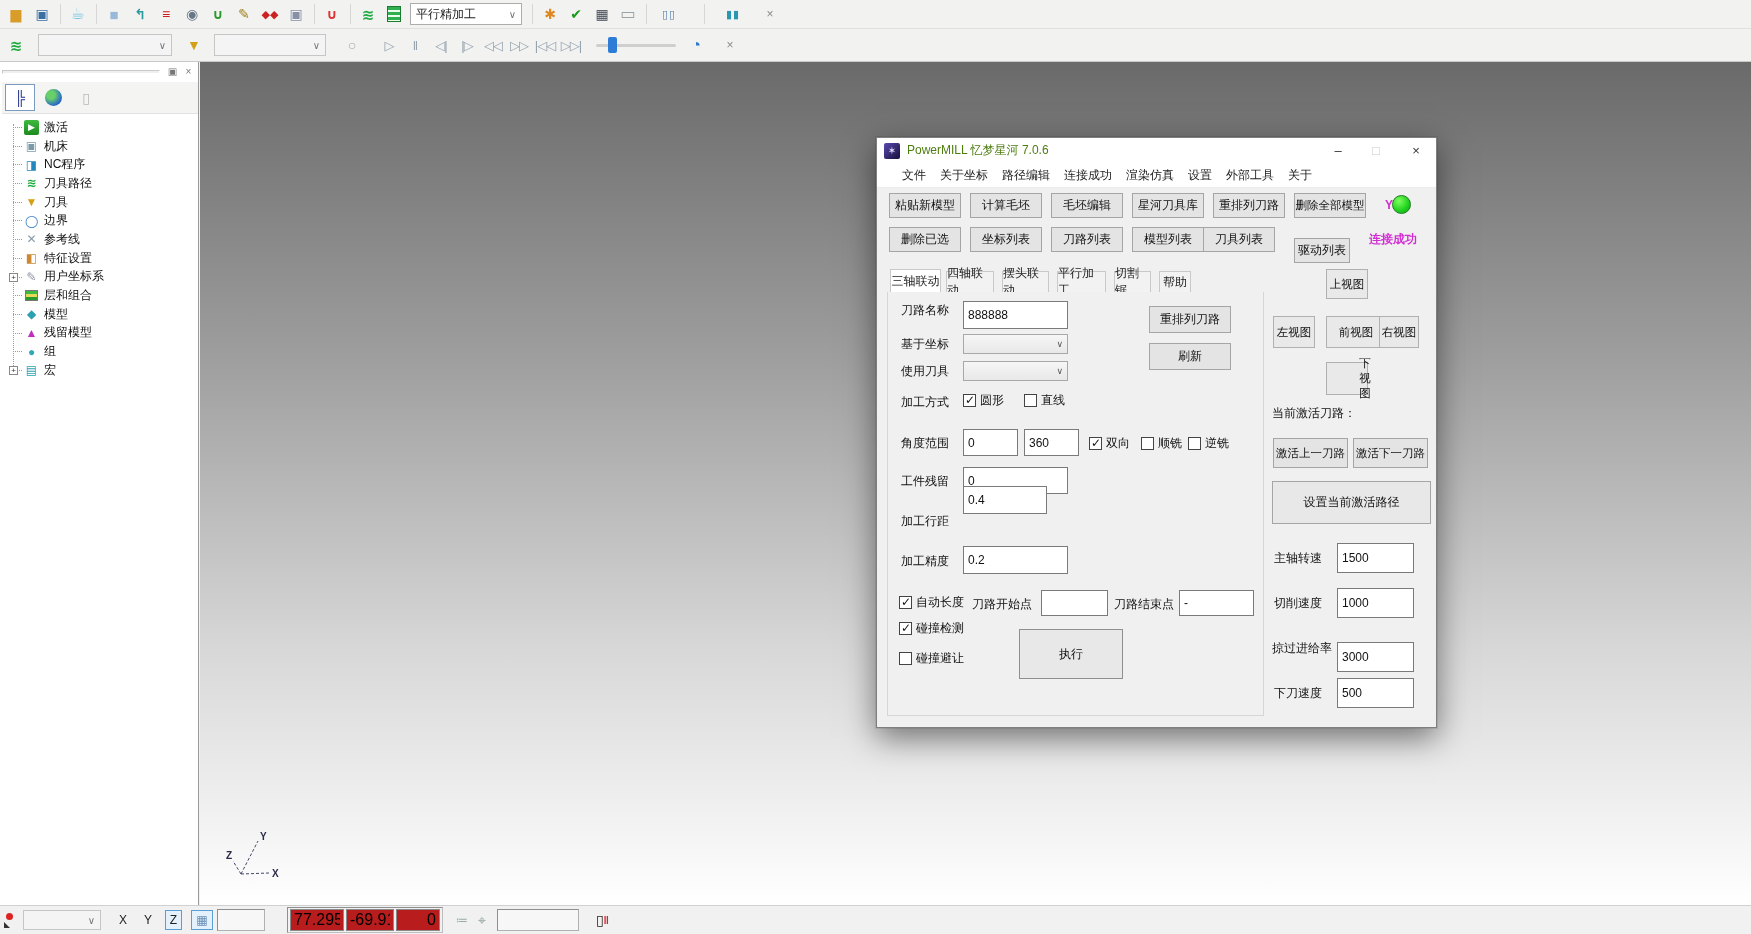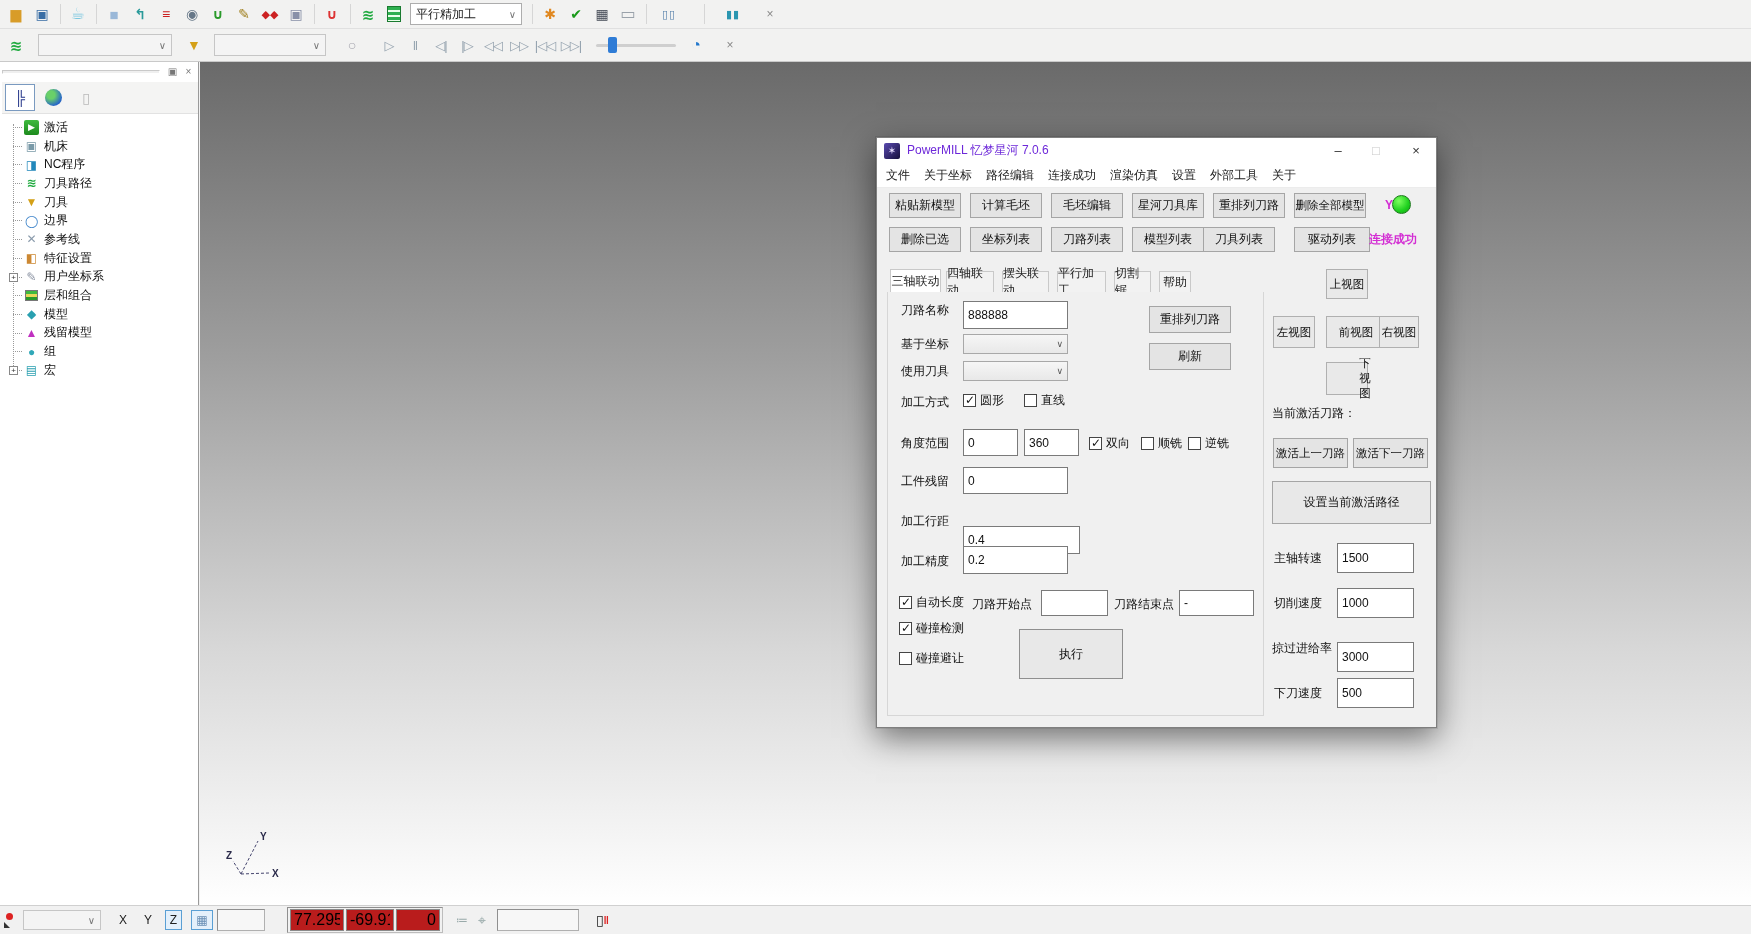--- a/index.html
+++ b/index.html
@@ -64,23 +64,23 @@
   .sbtn.on{background:#e4f0fb;border-color:#5a9fd4;}
   .cinput{height:22px;border:1px solid #8a8a8a;background:#b91c1c;font-size:16px;padding:0 3px;width:100%;text-align:right;}
   .reddot{position:relative;width:16px;height:18px;}
   .reddot::before{content:"";position:absolute;left:3px;top:2px;width:7px;height:7px;border-radius:50%;background:#d22;}
   .reddot::after{content:"";position:absolute;left:1px;bottom:1px;border-left:6px solid #333;border-top:6px solid transparent;}
 
   
   .dlg{position:absolute;left:876px;top:137px;width:561px;height:591px;background:#f0f0f0;border:1px solid #7f7f7f;box-shadow:0 10px 30px rgba(0,0,0,.5),0 0 0 1px rgba(0,0,0,.08);}
   .dtitle{position:absolute;left:0;top:0;width:100%;height:25px;background:#fff;display:flex;align-items:center;}
   .dicon{width:16px;height:16px;margin:0 7px 0 7px;background:linear-gradient(135deg,#5a4ab0,#150f3a);border-radius:2px;color:#e8e0ff;font-size:10px;display:flex;align-items:center;justify-content:center;}
-  .dtitle .txt{color:#6d28d9;font-size:12px;}
+  .dtitle .txt{color:#4d7c0f;font-size:12px;}
   .wbtn{position:absolute;top:0;height:25px;display:flex;align-items:center;justify-content:center;color:#333;font-size:13px;}
-  .dmenu{position:absolute;left:0;top:25px;width:100%;height:25px;background:#fff;border-bottom:1px solid #ececec;display:flex;align-items:center;padding-left:2px;}
+  .dmenu{position:absolute;left:0;top:25px;width:100%;height:25px;background:#fff;border-bottom:1px solid #ececec;display:flex;align-items:center;padding-left:18px;}
   .mitem{padding:0 7px;font-size:12px;color:#222;height:100%;display:flex;align-items:center;}
   .btn{background:#e4e4e4;border:1px solid #a5a5a5;display:flex;align-items:center;justify-content:center;font-size:12px;color:#111;cursor:default;}
   .btn.sm{font-size:11.5px;}
   .magenta{color:#d32ed3;font-weight:bold;}
   .gcircle{width:19px;height:19px;border-radius:50%;background:radial-gradient(circle at 35% 30%,#7dff5e,#1ed01e 60%,#13a013);border:1px solid #1a7a1a;}
   .tab{position:absolute;top:133px;height:21px;border:1px solid #c9c9c9;border-bottom:none;background:#f2f2f2;display:flex;align-items:center;justify-content:center;font-size:12px;color:#222;}
   .tab.active{background:#fff;height:23px;top:131px;z-index:2;}
   .gbox{position:absolute;left:10px;top:154px;width:377px;height:424px;border:1px solid #d6d6d6;border-top:none;background:#f0f0f0;}
   .flabel{position:absolute;font-size:12px;color:#111;white-space:nowrap;}
   .tinput{position:absolute;background:#fff;border:1px solid #7a7a7a;font-size:12px;padding:2px 4px;color:#111;}
@@ -280,21 +280,21 @@
     <div class="btn abs" style="left:336px;top:55px;width:72px;height:25px;">重排列刀路</div>
     <div class="btn abs sm" style="left:417px;top:55px;width:72px;height:25px;">删除全部模型</div>
     <span class="magenta abs" style="left:492px;top:60px;margin-left:16px;">YES</span>
     <span class="gcircle abs" style="left:515px;top:57px;"></span>
 
     <div class="btn abs" style="left:12px;top:89px;width:72px;height:25px;">删除已选</div>
     <div class="btn abs" style="left:93px;top:89px;width:72px;height:25px;">坐标列表</div>
     <div class="btn abs" style="left:174px;top:89px;width:72px;height:25px;">刀路列表</div>
     <div class="btn abs" style="left:255px;top:89px;width:72px;height:25px;">模型列表</div>
     <div class="btn abs" style="left:326px;top:89px;width:72px;height:25px;">刀具列表</div>
-    <div class="btn abs" style="left:417px;top:89px;width:76px;height:25px;">驱动列表</div>
+    <div class="btn abs" style="left:417px;top:100px;width:56px;height:25px;">驱动列表</div>
     <span class="magenta abs" style="left:492px;top:93px;">连接成功</span>
 
     <div class="tab active" style="left:13px;width:51px;">三轴联动</div>
     <div class="tab" style="left:69px;width:48px;">四轴联动</div>
     <div class="tab" style="left:125px;width:47px;">摆头联动</div>
     <div class="tab" style="left:180px;width:49px;">平行加工</div>
     <div class="tab" style="left:237px;width:37px;">切割锯</div>
     <div class="tab" style="left:282px;width:32px;">帮助</div>
     <div class="gbox"></div>
 
@@ -336,21 +336,21 @@
       </span>
     <span class="cb" style="left:311px;top:297px;">
         <span class="box"></span>
         <span>逆铣</span>
       </span>
 
     <span class="flabel" style="left:24px;top:335px;">工件残留</span>
     <input class="tinput" style="left: 86px; top: 329px; width: 105px; height: 27px;" value="0">
 
     <span class="flabel" style="left:24px;top:375px;">加工行距</span>
-    <input class="tinput" style="left: 86px; top: 388px; width: 117px; height: 28px;" value="0.4">
+    <input class="tinput" style="left: 86px; top: 348px; width: 84px; height: 28px;" value="0.4">
 
     <span class="flabel" style="left:24px;top:415px;">加工精度</span>
     <input class="tinput" style="left: 86px; top: 408px; width: 105px; height: 28px;" value="0.2">
 
     <span class="cb on" style="left:22px;top:456px;">
         <span class="box"></span>
         <span>自动长度</span>
       </span>
     <span class="flabel" style="left:95px;top:458px;">刀路开始点</span>
     <input class="tinput" style="left: 164px; top: 452px; width: 67px; height: 26px;" value="">

